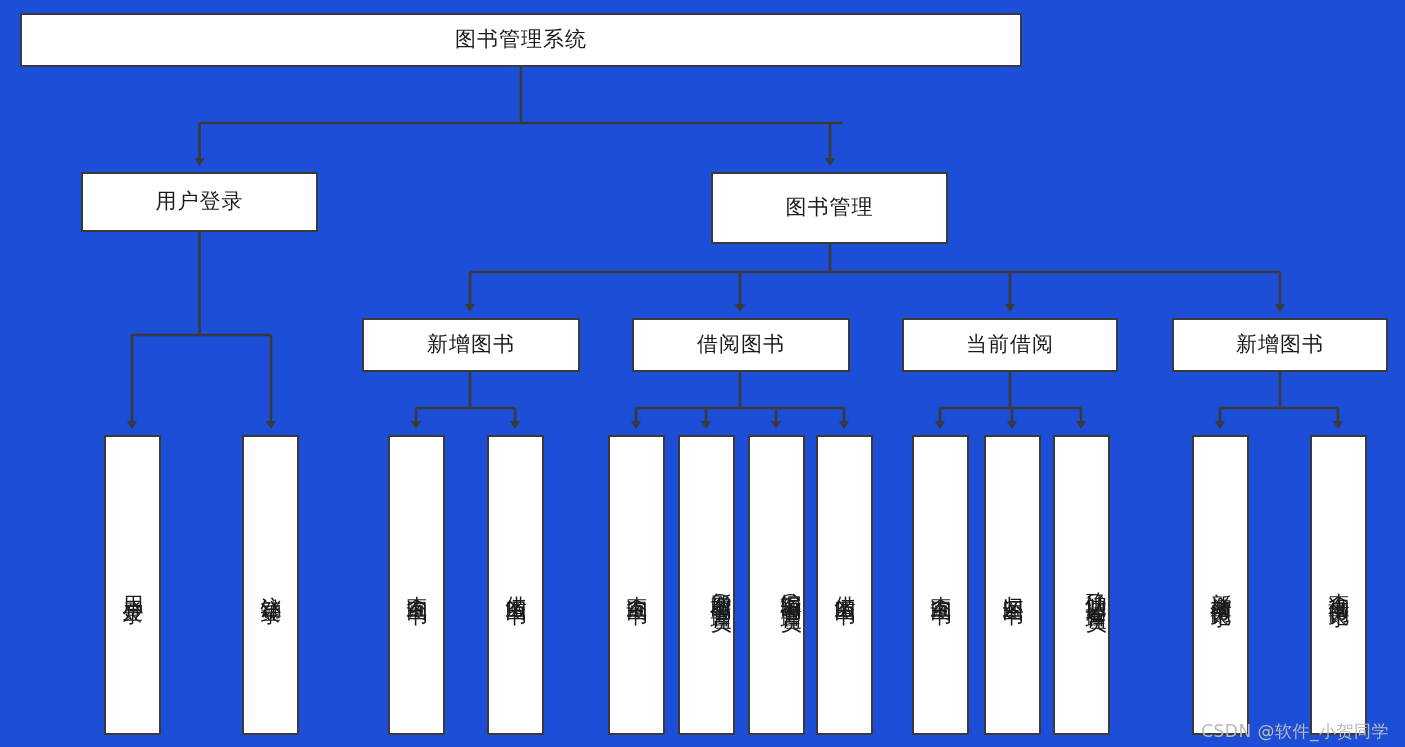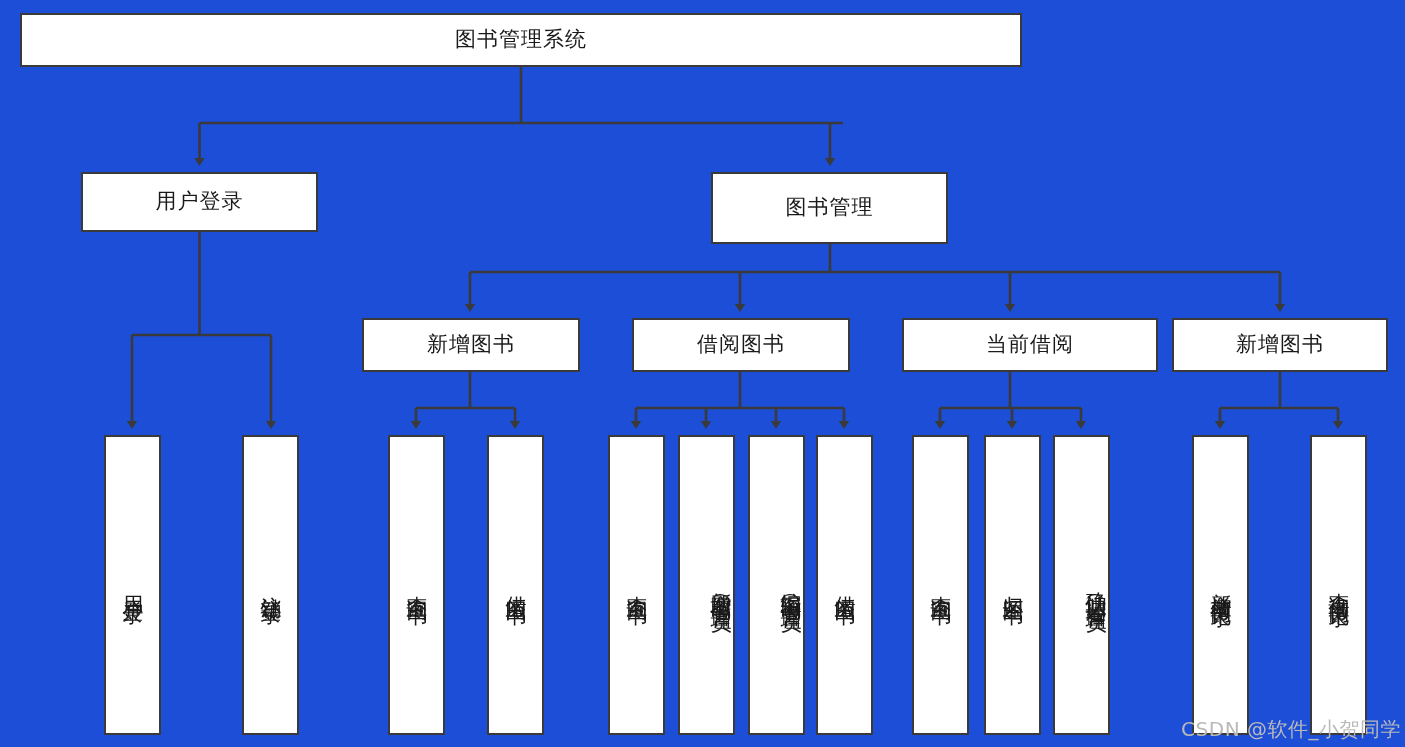--- a/index.html
+++ b/index.html
@@ -49,23 +49,23 @@
     justify-content: center;
     padding-top: 6px;
     line-height: 1.18;
   }
   .node.vert.mid {
     align-items: center;
     padding-top: 0;
   }
   .watermark {
     position: absolute;
-    right: 4px;
+    right: 16px;
     bottom: 4px;
-    font-size: 20px;
+    font-size: 17px;
     color: #b9b9b9;
     letter-spacing: 0.5px;
     white-space: nowrap;
     pointer-events: none;
     margin-top: 40px;
   }
 </style>
 </head>
 <body>
 
@@ -121,21 +121,21 @@
     </g>
   </svg>
 
   <div class="node horiz" style="left:20px; top:13px; width:1002px; height:54px;">图书管理系统</div>
 
   <div class="node horiz" style="left:81px; top:172px; width:237px; height:60px;">用户登录</div>
   <div class="node horiz" style="left:711px; top:172px; width:237px; height:72px;">图书管理</div>
 
   <div class="node horiz" style="left:362px; top:318px; width:218px; height:54px;">新增图书</div>
   <div class="node horiz" style="left:632px; top:318px; width:218px; height:54px;">借阅图书</div>
-  <div class="node horiz" style="left:902px; top:318px; width:256px; height:54px;">当前借阅</div>
+  <div class="node horiz" style="left:902px; top:318px; width:216px; height:54px;">当前借阅</div>
   <div class="node horiz" style="left:1172px; top:318px; width:216px; height:54px;">新增图书</div>
 
   <div class="node vert mid" style="left:104px; top:435px; width:57px; height:300px;">用户登录</div>
   <div class="node vert mid" style="left:242px; top:435px; width:57px; height:300px;">注销登录</div>
 
   <div class="node vert mid" style="left:388px; top:435px; width:57px; height:300px;">查询图书</div>
   <div class="node vert mid" style="left:487px; top:435px; width:57px; height:300px;">借阅图书</div>
 
   <div class="node vert mid" style="left:608px; top:435px; width:57px; height:300px;">查询图书</div>
   <div class="node vert" style="left:678px; top:435px; width:57px; height:300px;">新增图书（管理员）</div>

